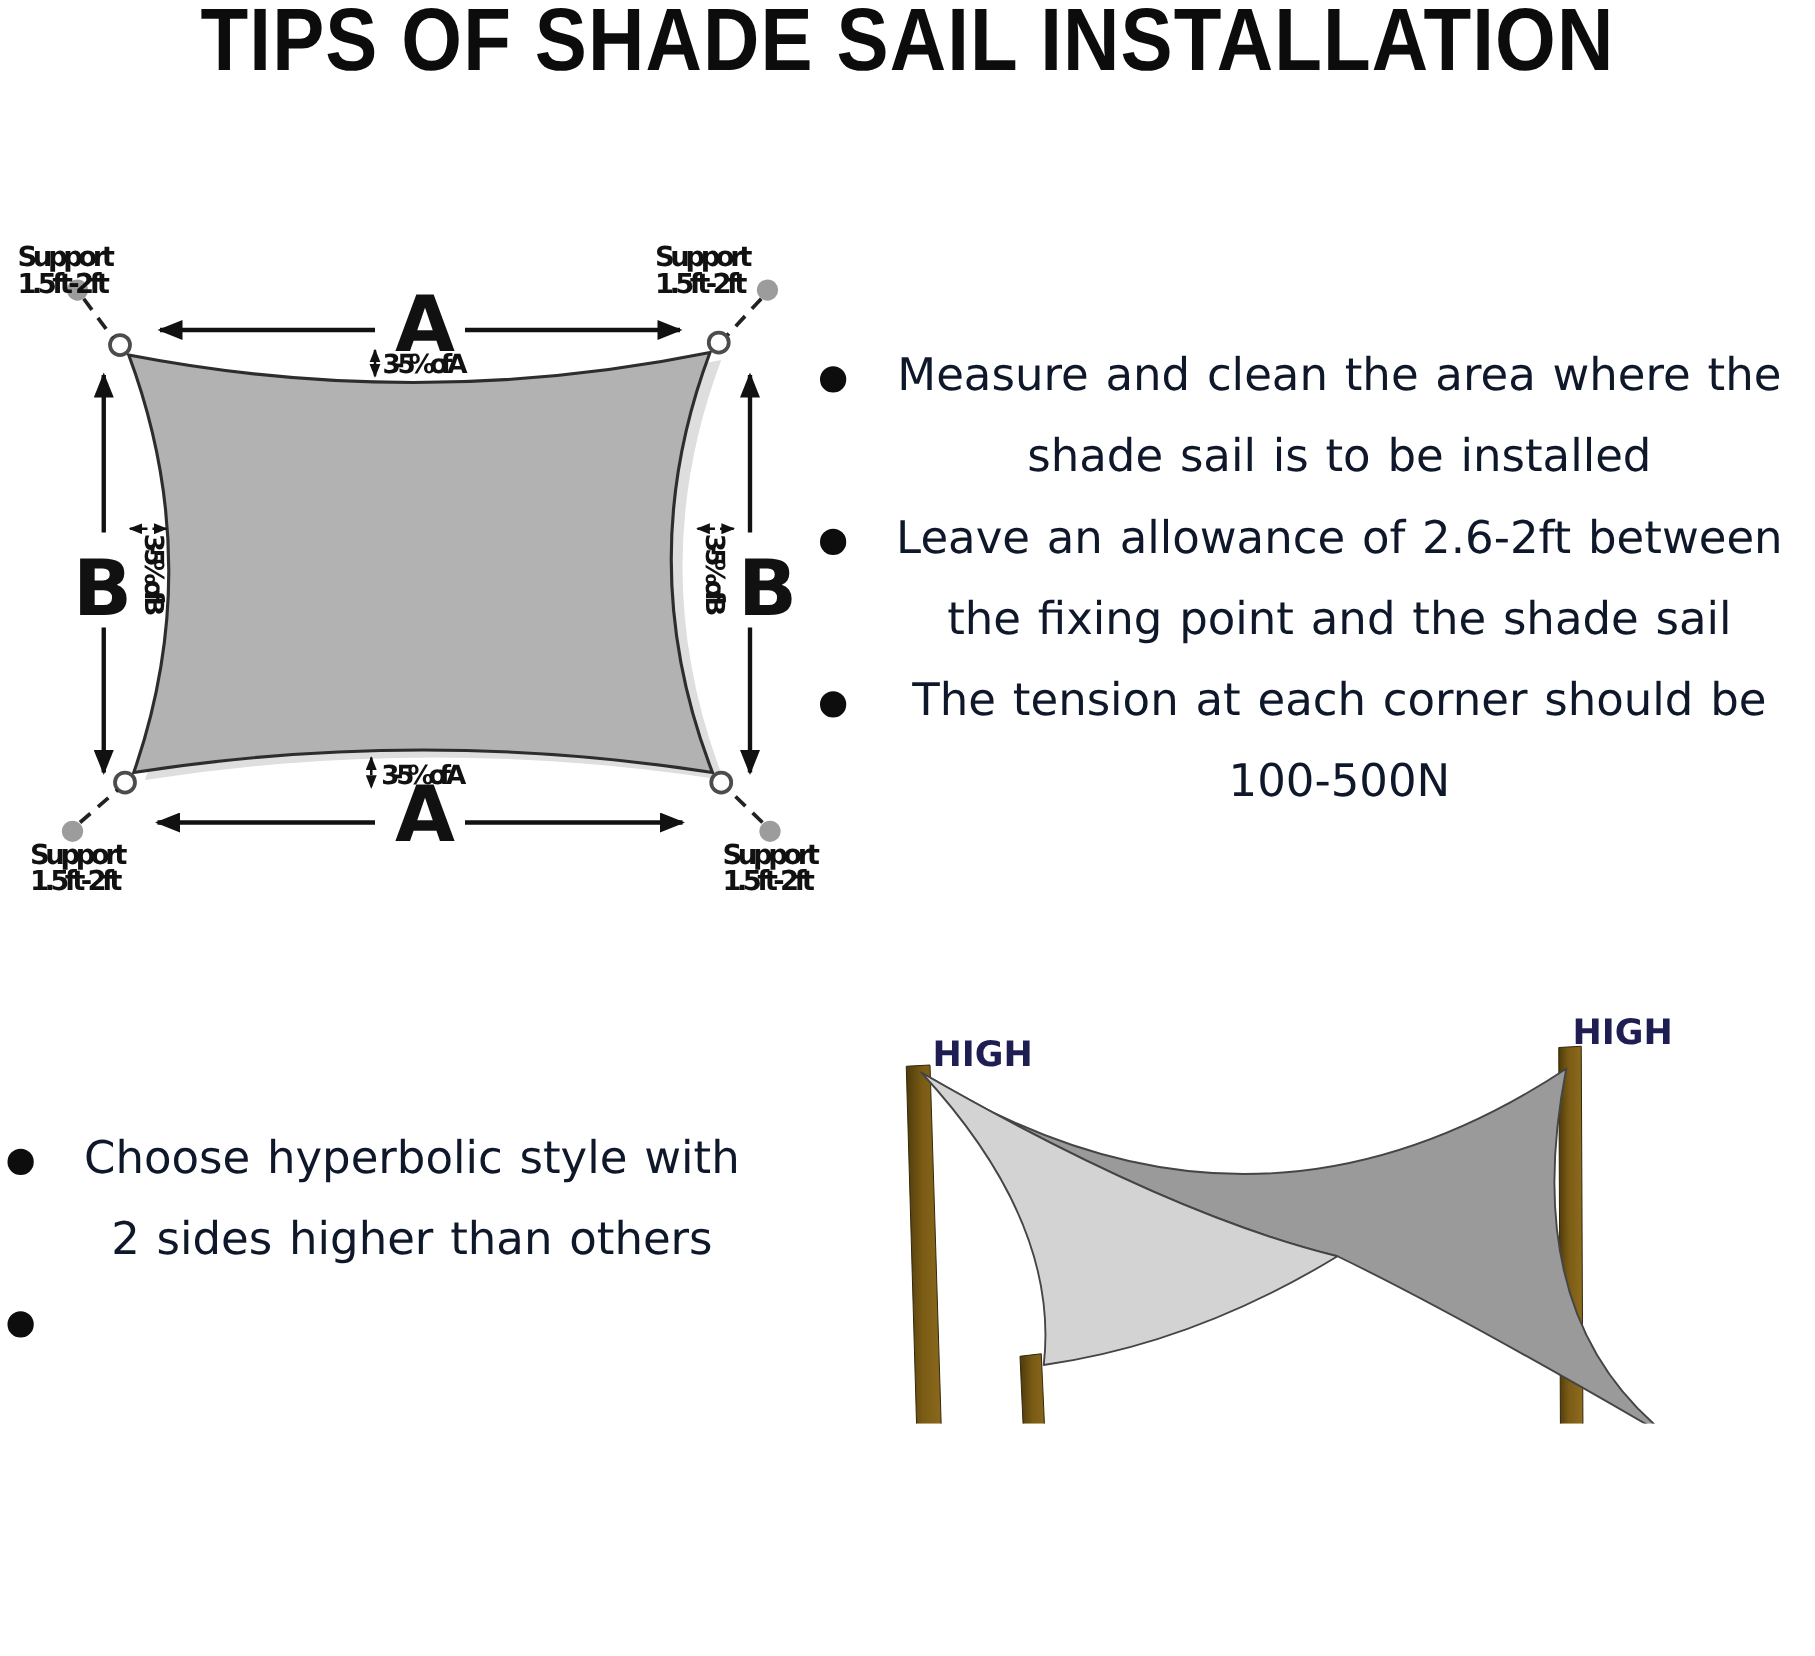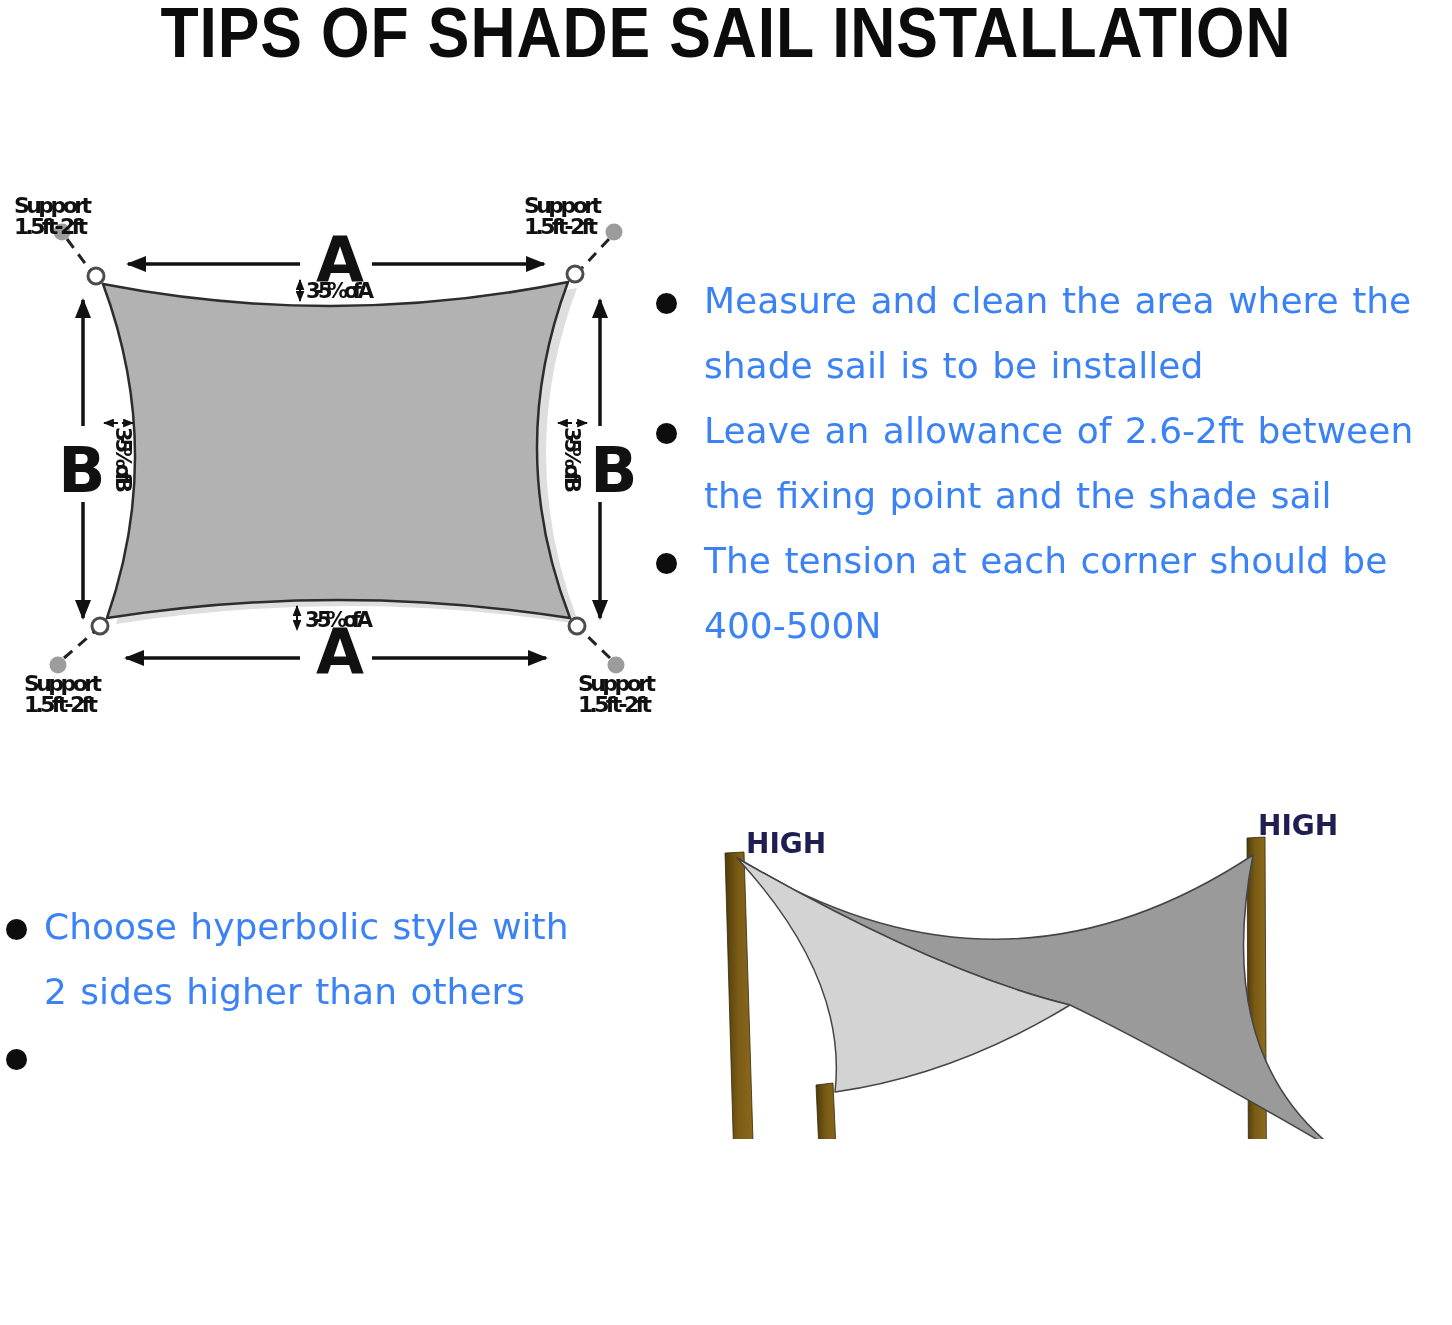--- a/index.html
+++ b/index.html
@@ -14,25 +14,25 @@
     transform:scaleX(0.88); transform-origin:center; letter-spacing:1px;
   }
   svg{position:absolute; overflow:visible;}
   #dim-diagram{left:0px; top:140px;}
   #scene{left:700px; top:790px;}
   .tips{position:absolute;}
   #tips-right{left:656px; top:268px; width:790px;}
   #tips-left{left:6px;   top:894px; width:620px;}
   .tip{display:flex; align-items:flex-start; margin:0;}
   #tips-right .tip{gap:27px;}
-  #tips-left  .tip{gap:17px;}
+  #tips-left  .tip{gap:30px;}
   .dot{flex:none; width:21px; height:21px; border-radius:50%; background:#0d0d0d; margin-top:25px;}
   .tip p{
-    margin:0; font-size:36px; line-height:65px; color:#3b82f6;
-    word-spacing:2px; letter-spacing:0px;
+    margin:0; font-size:36px; line-height:65px; color:#0f172a;
+    word-spacing:2px; letter-spacing:0px;text-align:center;
   }
   #tips-right .tip p{width:735px;}
   #tips-left  .tip p{width:545px;}
   .dim-text{font-family:"DejaVu Sans", sans-serif; fill:#111111; font-weight:700;}
   .scene-label{font-family:"DejaVu Sans", sans-serif; font-weight:600;}
 </style>
 </head>
 <body>
 
 <div class="canvas">
@@ -106,21 +106,21 @@
     <div class="tip">
       <span class="dot"></span>
       <p>Measure and clean the area where the shade sail is to be installed</p>
     </div>
     <div class="tip">
       <span class="dot"></span>
       <p>Leave an allowance of 2.6-2ft between the fixing point and the shade sail</p>
     </div>
     <div class="tip">
       <span class="dot"></span>
-      <p>The tension at each corner should be 400-500N</p>
+      <p>The tension at each corner should be 100-500N</p>
     </div>
   </div>
 
   <div id="tips-left" class="tips">
     <div class="tip">
       <span class="dot"></span>
       <p>Choose hyperbolic style with 2 sides higher than others</p>
     </div>
     <div class="tip">
       <span class="dot"></span>

